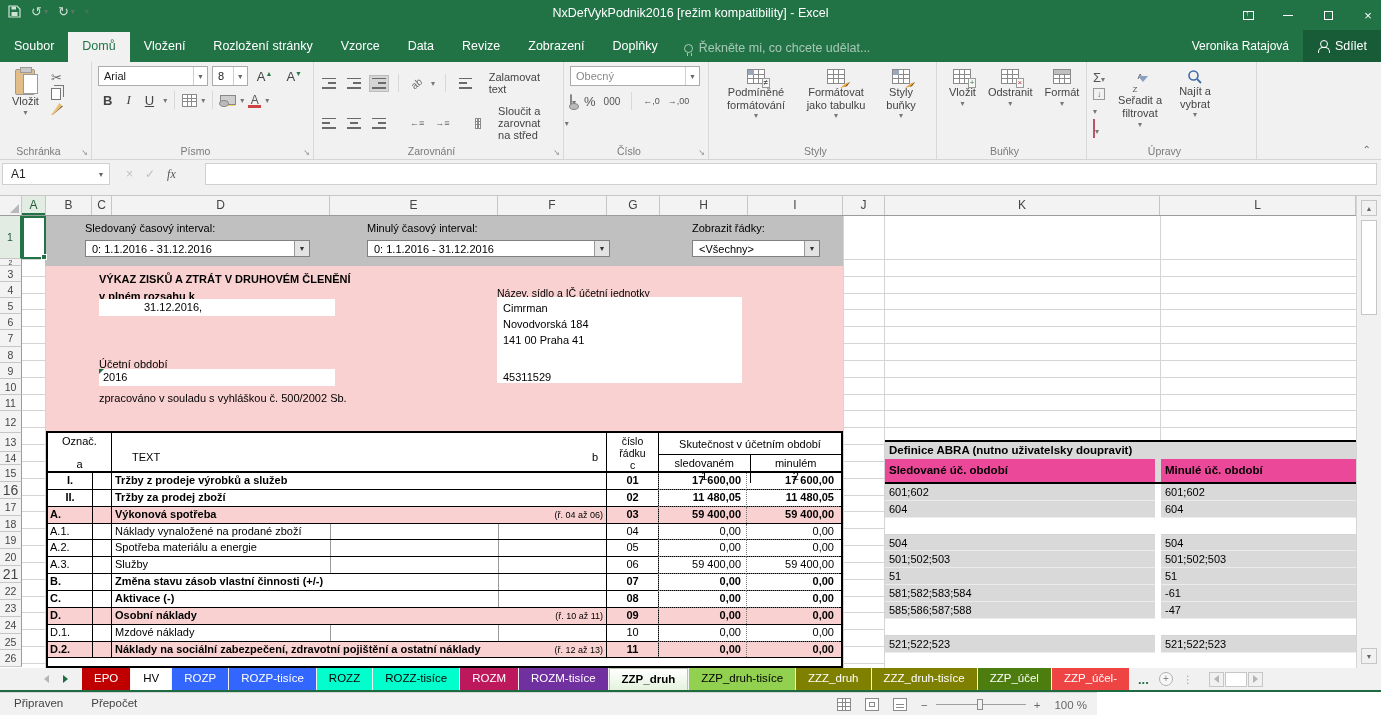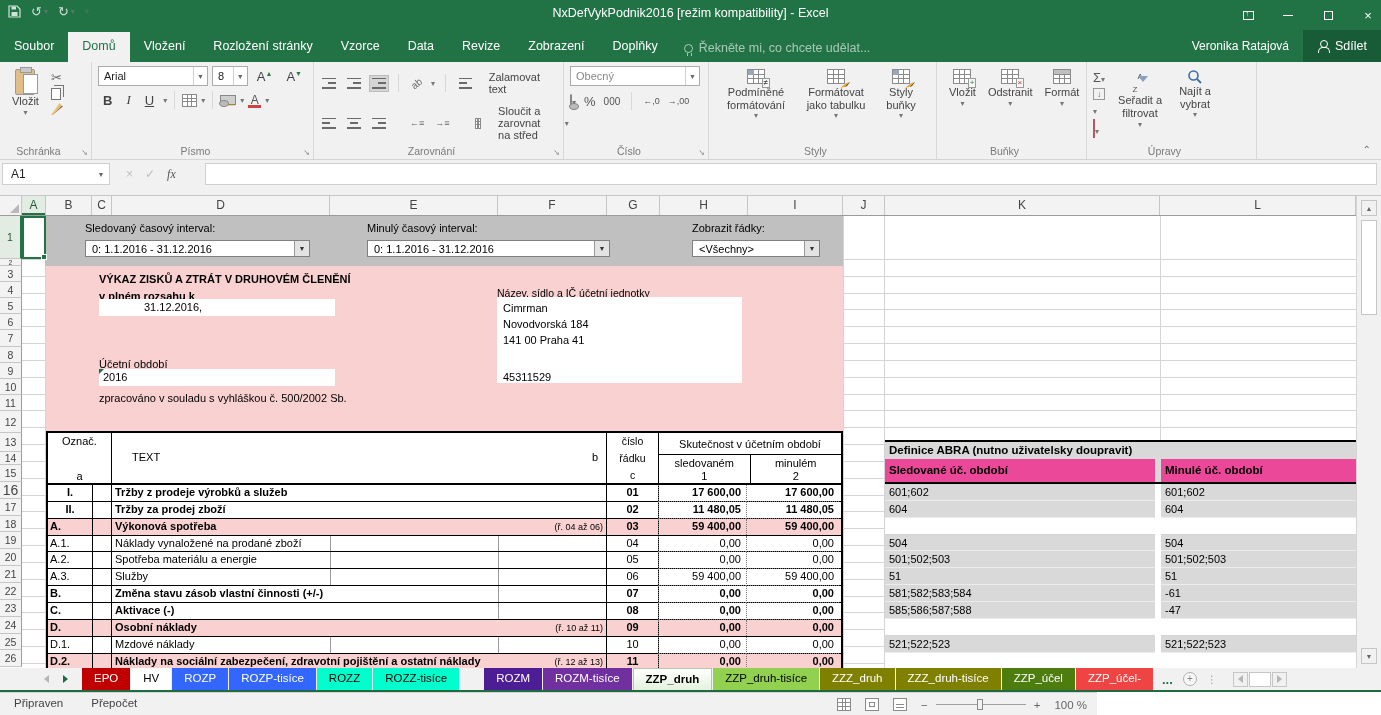--- a/index.html
+++ b/index.html
@@ -130,21 +130,21 @@
   #rep-entity-label { position:absolute; left:451px; top:21px; font-size:10.5px; }
   #rep-entitybox { position:absolute; left:451px; top:31px; width:245px; height:86px; background:#fff; padding:3px 0 0 6px; line-height:16.2px; }
   #rep-entity-id { position:absolute; left:457px; top:105px; }
   #rep-period-label { position:absolute; left:53px; top:92px; }
   #rep-periodbox { position:absolute; left:53px; top:103px; width:236px; height:17px; background:#fff; padding-left:4px; line-height:17px; }
   #rep-periodbox:before { content:""; position:absolute; left:0; top:0; border-right:5px solid transparent; border-top:5px solid #1d7044; }
   #rep-note { position:absolute; left:53px; top:126px; }
 
   
   #vztable { position:absolute; left:46px; top:215px; width:797px; height:237px; border:2px solid #000; background:#fff; font-size:11px; }
-  #vzhead { display:flex; height:52px; border-bottom:2px solid #000; }
+  #vzhead { display:flex; height:40px; border-bottom:2px solid #000; }
   .hc { border-right:1px solid #000; position:relative; }
   .hc-mark { width:64px; }
   .hc-text { width:495px; }
   .hc-line { width:52px; text-align:center; font-size:10.5px; display:flex; flex-direction:column; justify-content:space-between; padding:2px 0; }
   .hc-fact { width:182px; border-right:none; display:flex; flex-direction:column; }
   .hc-fact .top { height:22px; text-align:center; line-height:22px; border-bottom:1px solid #000; }
   .hc-fact .cols { flex:1; display:flex; }
   .hc-fact .cols > div { flex:1; text-align:center; padding-top:2px; line-height:13px; }
   .hc-fact .cols > div:first-child { border-right:1px solid #000; }
   .hm-top { position:absolute; top:2px; left:0; right:0; text-align:center; }
@@ -542,21 +542,21 @@
       <div class="rn" style="height: 16px; font-size: 10.5px;">11</div>
       <div class="rn" style="height: 22px; font-size: 10.5px;">12</div>
       <div class="rn" style="height: 19px; font-size: 10.5px;">13</div>
       <div class="rn" style="height: 13px; font-size: 10.5px;">14</div>
       <div class="rn" style="height: 17px; font-size: 10.5px;">15</div>
       <div class="rn" style="height: 17px; font-size: 14px;">16</div>
       <div class="rn" style="height: 17px; font-size: 10.5px;">17</div>
       <div class="rn" style="height: 16px; font-size: 10.5px;">18</div>
       <div class="rn" style="height: 17px; font-size: 10.5px;">19</div>
       <div class="rn" style="height: 17px; font-size: 10.5px;">20</div>
-      <div class="rn" style="height: 17px; font-size: 11px;">21</div>
+      <div class="rn" style="height: 17px; font-size: 14px;">21</div>
       <div class="rn" style="height: 17px; font-size: 10.5px;">22</div>
       <div class="rn" style="height: 17px; font-size: 10.5px;">23</div>
       <div class="rn" style="height: 17px; font-size: 10.5px;">24</div>
       <div class="rn" style="height: 16px; font-size: 10.5px;">25</div>
       <div class="rn" style="height: 17px; font-size: 10.5px;">26</div>
     </div>
 
   <div id="content">
 
     <div class="vstrip" style="left:22px;top:43px;width:24px;height:409px;border-right:1px solid #d4d4d4">
@@ -798,21 +798,21 @@
     <span class="navtri left"></span>
     <span class="navtri right"></span>
   </div>
   <div id="sheet-tabs">
       <div class="stab" style="background: rgb(192, 0, 0); color: rgb(255, 255, 255);">EPO</div>
       <div class="stab" style="background: rgb(255, 255, 255); color: rgb(0, 0, 0);">HV</div>
       <div class="stab" style="background: rgb(51, 102, 255); color: rgb(255, 255, 255);">ROZP</div>
       <div class="stab" style="background: rgb(51, 102, 255); color: rgb(255, 255, 255);">ROZP-tisíce</div>
       <div class="stab" style="background: rgb(0, 255, 204); color: rgb(0, 0, 0);">ROZZ</div>
       <div class="stab" style="background: rgb(0, 255, 204); color: rgb(0, 0, 0);">ROZZ-tisíce</div>
-      <div class="stab" style="background: #4c1d95; color: rgb(255, 255, 255); margin-left: 24px;">ROZM</div>
+      <div class="stab" style="background: #be185d; color: rgb(255, 255, 255);">ROZM</div>
       <div class="stab" style="background: rgb(112, 48, 160); color: rgb(255, 255, 255);">ROZM-tisíce</div>
       <div class="stab active">ZZP_druh</div>
       <div class="stab" style="background: rgb(146, 208, 80); color: rgb(0, 0, 0);">ZZP_druh-tisíce</div>
       <div class="stab" style="background: rgb(128, 128, 0); color: rgb(255, 255, 255);">ZZZ_druh</div>
       <div class="stab" style="background: rgb(128, 128, 0); color: rgb(255, 255, 255);">ZZZ_druh-tisíce</div>
       <div class="stab" style="background: #4d7c0f; color: rgb(255, 255, 255);">ZZP_účel</div>
       <div class="stab" style="background: #ef4444; color: rgb(255, 255, 255);">ZZP_účel-</div>
     </div>
   <div id="tab-extra">
     <span>...</span>

